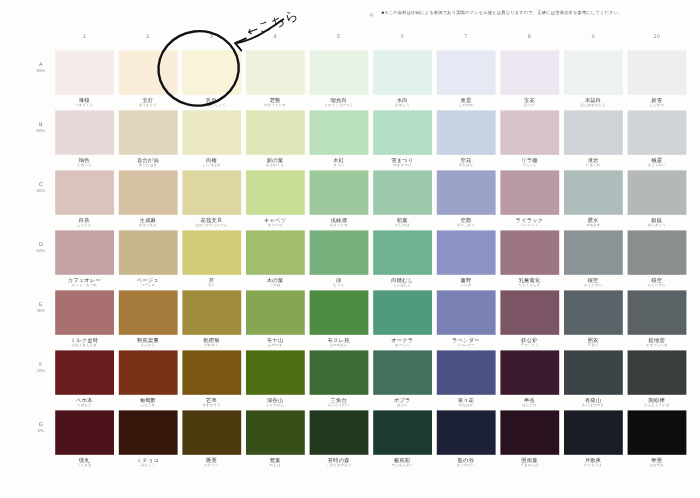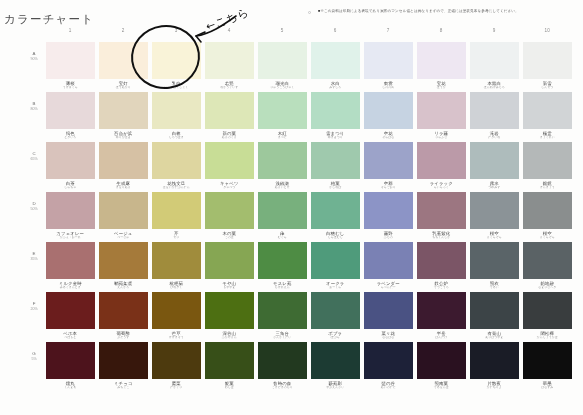--- a/index.html
+++ b/index.html
@@ -148,21 +148,20 @@
     letter-spacing: 0.5px;
     white-space: nowrap;
     font-family: "DejaVu Sans", sans-serif;
   }
 </style>
 </head>
 <body>
 
 <div id="page">
 
-  <div id="header-title">カラーチャート</div>
 
   <div id="corner-mark"></div>
 
   <div id="disclaimer">
     <span id="disclaimer-bullet">■</span><span>※この資料は印刷による表現であり実際のマンセル値とは異なりますので、正確には塗装見本を参考にしてください。</span>
   </div>
 
   <div id="grid">
     <div class="col-head-row">
         <div class="col-head" style="left: 0px;">1</div>

